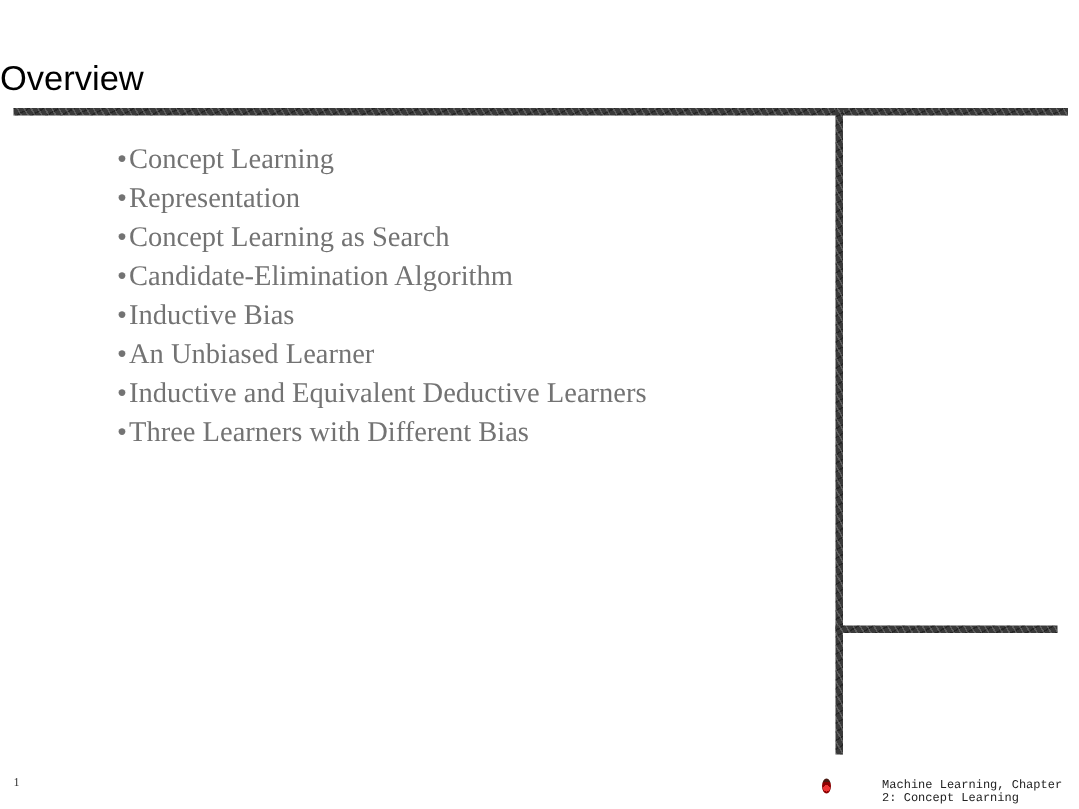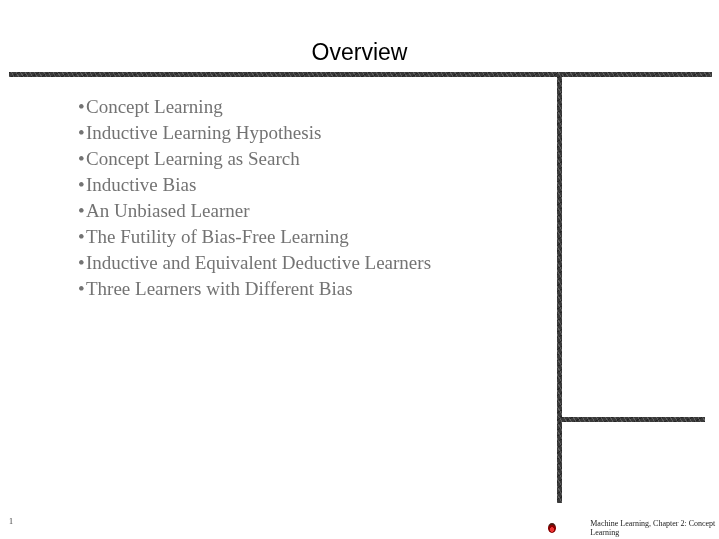--- a/index.html
+++ b/index.html
@@ -2,21 +2,21 @@
 <html><head>
   <meta charset="utf-8">
   <style>
     html, body { margin: 0; padding: 0; }
     body {
       width: 719px; height: 539px; background: #ffffff;
       position: relative; overflow: hidden;
     }
     .slide-title {
       position: absolute; left: 0; top: 38px; width: 719px;
-      text-align: center;
+      text-align: left;
       font-family: "Liberation Sans", sans-serif;
       font-size: 23px; color: #000; line-height: 28px;
     }
     .bar {
       position: absolute;
       background-color: #3a3a3a;
       background-image:
         repeating-linear-gradient(60deg, rgba(255,255,255,0.18) 0px, rgba(255,255,255,0.18) 1px, transparent 1px, transparent 4px),
         repeating-linear-gradient(-30deg, rgba(0,0,0,0.35) 0px, rgba(0,0,0,0.35) 1px, transparent 1px, transparent 5px);
     }
@@ -30,45 +30,45 @@
       font-size: 19px; color: #737373;
     }
     .bullets li { height: 26px; line-height: 26px; white-space: nowrap; }
     .bullets li .dot { display: inline-block; width: 8px; }
     .page-number {
       position: absolute; left: 9px; top: 517px;
       font-family: "Liberation Serif", serif; font-size: 8px; color: #333;
     }
     .footer {
       position: absolute; left: 548px; top: 519px;
-      display: flex; align-items: center;
-      font-family: Liberation Serif, serif; font-size: 8px; color: #222; gap: 31px;
+      display: flex; 
+      font-family: Liberation Mono, monospace; font-size: 8px; color: #222; gap: 31px;
     }
     .footer-logo {
       width: 10px; height: 10px; border-radius: 50%;
       background: radial-gradient(circle at 50% 65%, #e33 0 30%, #8b0000 31% 60%, #4a1a12 61%);
       margin-right: 3px;
     }
   </style>
 </head>
 <body>
 
 <div class="slide-title">Overview</div>
 
 <div class="bar bar-top"></div>
 <div class="bar bar-vertical"></div>
 <div class="bar bar-mid"></div>
 
 <ul class="bullets">
   <li><span class="dot">•</span><span>Concept Learning</span></li>
-  <li><span class="dot">•</span><span>Inductive Learning Hypothesis</span></li>
+  <li><span class="dot">•</span><span>Representation</span></li>
   <li><span class="dot">•</span><span>Concept Learning as Search</span></li>
+  <li><span class="dot">•</span><span>Candidate-Elimination Algorithm</span></li>
   <li><span class="dot">•</span><span>Inductive Bias</span></li>
   <li><span class="dot">•</span><span>An Unbiased Learner</span></li>
-  <li><span class="dot">•</span><span>The Futility of Bias-Free Learning</span></li>
   <li><span class="dot">•</span><span>Inductive and Equivalent Deductive Learners</span></li>
   <li><span class="dot">•</span><span>Three Learners with Different Bias</span></li>
 </ul>
 
 <div class="page-number">1</div>
 
 <div class="footer">
   <span class="footer-logo"></span>
   <span>Machine Learning, Chapter 2: Concept Learning</span>
 </div>

